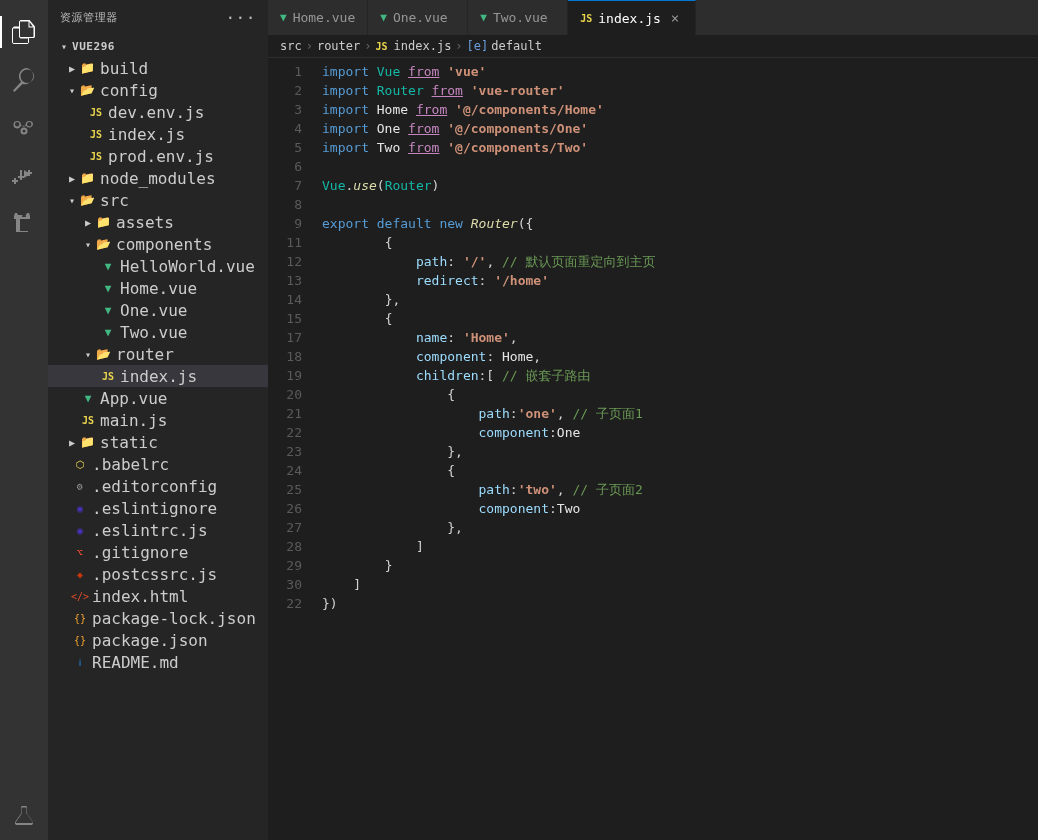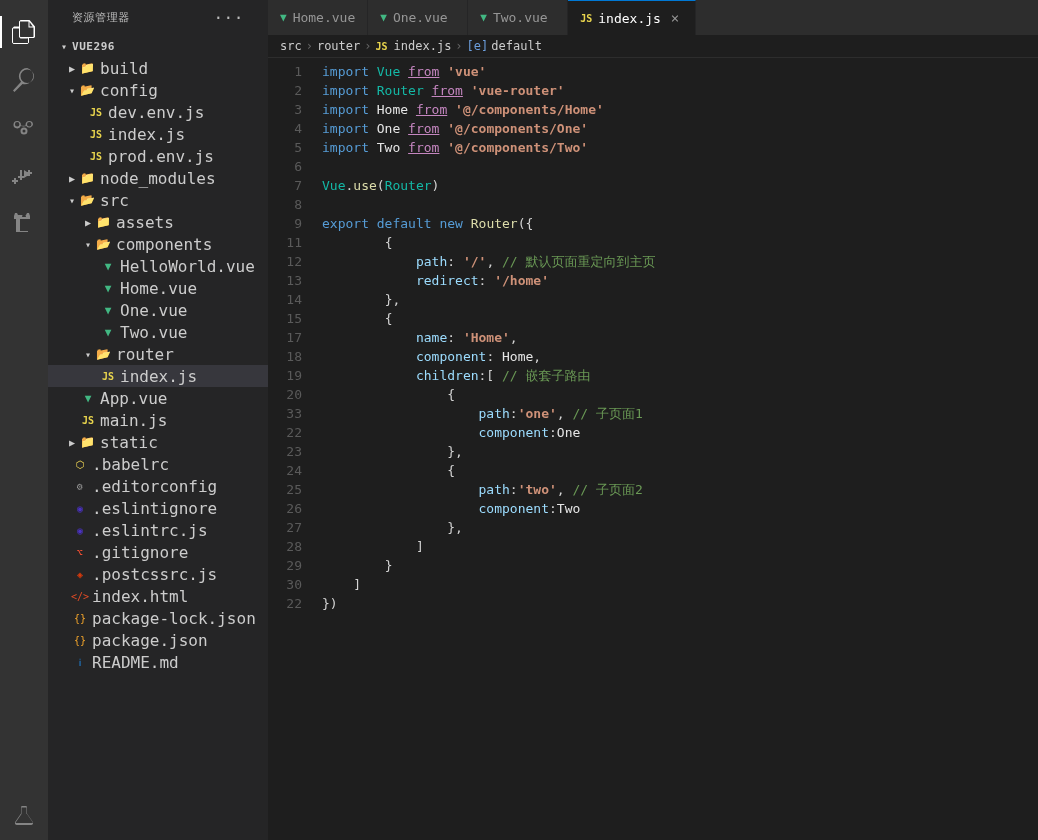--- a/index.html
+++ b/index.html
@@ -55,21 +55,21 @@
       background: #252526;
       display: flex;
       flex-direction: column;
       flex-shrink: 0;
       overflow: hidden;
     }
     .sidebar-title-bar {
       display: flex;
       align-items: center;
       justify-content: space-between;
-      padding: 8px 24px;
+      padding: 8px 12px;
       font-size: 11px;
       color: #bbbbbb;
       text-transform: uppercase;
       letter-spacing: 0.05em;
     }
     .sidebar-title-bar .dots {
       font-size: 16px;
       color: #bbbbbb;
       cursor: pointer;
     }
@@ -209,21 +209,21 @@
     .line-content {
       flex: 1;
       white-space: pre;
       padding-left: 4px;
     }
 
     
     .kw { color: #569cd6; }       
     .kw2 { color: #c586c0; text-decoration: underline; }      
     .str { color: #ce9178; font-weight: bold; }      
-    .fn { color: #dcdcaa; }       
+    .fn { color: #dcdcaa; font-style: italic; }       
     .prop { color: #9cdcfe; }     
     .comment { color: #6a9955; }  
     .punct { color: #d4d4d4; }      
     .var { color: #14b8a6; text-align: right; }      
     .var2 { color: #e5e5e5; text-align: center; }
   </style>
 </head>
 <body>
 
 <div class="activity-bar">
@@ -558,21 +558,21 @@
       </div>
       <div class="code-line">
         <span class="line-number">19</span>
         <span class="line-content">            <span class="prop">children</span><span class="punct">:[</span> <span class="comment">// 嵌套子路由</span></span>
       </div>
       <div class="code-line">
         <span class="line-number">20</span>
         <span class="line-content">                <span class="punct">{</span></span>
       </div>
       <div class="code-line">
-        <span class="line-number">33</span>
+        <span class="line-number">21</span>
         <span class="line-content">                    <span class="prop">path</span><span class="punct">:</span><span class="str">'one'</span><span class="punct">,</span> <span class="comment">// 子页面1</span></span>
       </div>
       <div class="code-line">
         <span class="line-number">22</span>
         <span class="line-content">                    <span class="prop">component</span><span class="punct">:</span><span class="var2">One</span></span>
       </div>
       <div class="code-line">
         <span class="line-number">23</span>
         <span class="line-content">                <span class="punct">},</span></span>
       </div>

